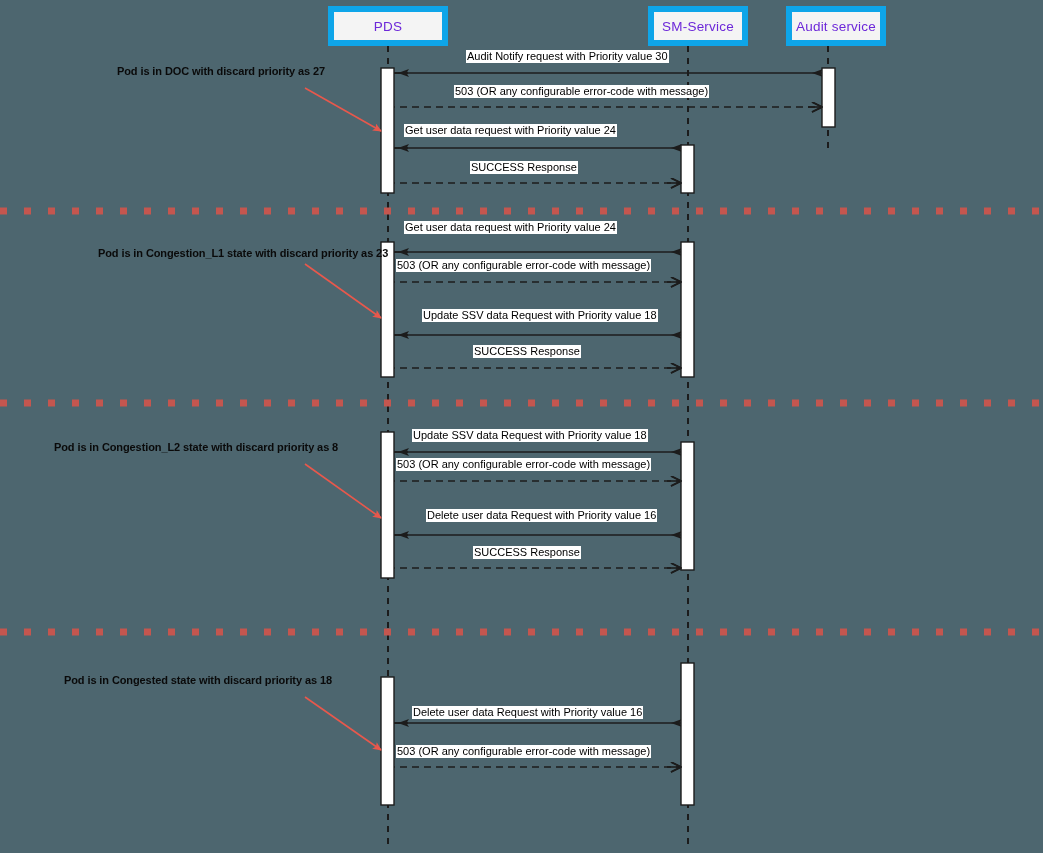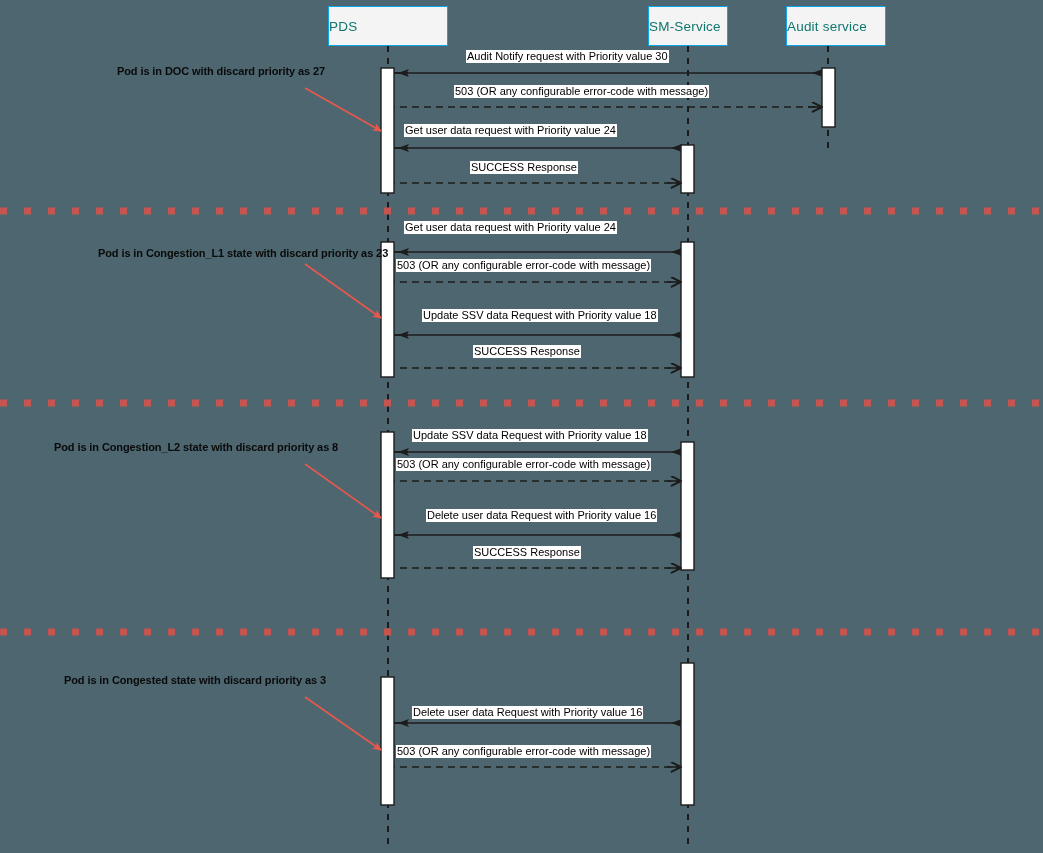--- a/index.html
+++ b/index.html
@@ -9,24 +9,24 @@
     background:#4d666f;
     font-family:"Liberation Sans", sans-serif;
     overflow:hidden;
   }
   #diagram{position:relative;width:1043px;height:853px;}
   svg#canvas{position:absolute;left:0;top:0;width:1043px;height:853px;}
 
   .pbox{
     position:absolute;
     background:#f4f4f4;
-    border:1px solid #0ea5e9;
-    color:#0f766e;
+    border:6px solid #0ea5e9;
+    color:#6d28d9;
     font-size:13.5px;
-    display:flex;align-items:center;justify-content:flex-start;
+    display:flex;align-items:center;justify-content:center;
     box-sizing:border-box;
     letter-spacing:.2px;
   }
   .msglabel{
     position:absolute;
     background:#ffffff;
     color:#000000;
     font-size:11px;
     line-height:13px;
     padding:0px 1px;
@@ -122,21 +122,21 @@
         <line x1="305" y1="264" x2="381" y2="318" stroke="#e8584c" stroke-width="1.6" marker-end="url(#arrowRed)"></line>
         <line x1="305" y1="464" x2="381" y2="518" stroke="#e8584c" stroke-width="1.6" marker-end="url(#arrowRed)"></line>
         <line x1="305" y1="697" x2="381" y2="750" stroke="#e8584c" stroke-width="1.6" marker-end="url(#arrowRed)"></line>
       </g>
   </svg>
 
   <div id="participant-boxes">
       <div class="pbox" style="left: 328px; top: 6px; width: 120px; height: 40px;">
         <span>PDS</span>
       </div>
-      <div class="pbox" style="left: 648px; top: 6px; width: 80px; height: 40px;">
+      <div class="pbox" style="left: 648px; top: 6px; width: 100px; height: 40px;">
         <span>SM-Service</span>
       </div>
       <div class="pbox" style="left: 786px; top: 6px; width: 100px; height: 40px;">
         <span>Audit service</span>
       </div>
     </div>
   <div id="message-labels">
       <div class="msglabel" style="left: 466px; top: 50px;">Audit Notify request with Priority value 30</div>
       <div class="msglabel" style="left: 454px; top: 85px;">503 (OR any configurable error-code with message)</div>
       <div class="msglabel" style="left: 404px; top: 124px;">Get user data request with Priority value 24</div>
@@ -149,16 +149,16 @@
       <div class="msglabel" style="left: 396px; top: 458px;">503 (OR any configurable error-code with message)</div>
       <div class="msglabel" style="left: 426px; top: 509px;">Delete user data Request with Priority value 16</div>
       <div class="msglabel" style="left: 473px; top: 546px;">SUCCESS Response</div>
       <div class="msglabel" style="left: 412px; top: 706px;">Delete user data Request with Priority value 16</div>
       <div class="msglabel" style="left: 396px; top: 745px;">503 (OR any configurable error-code with message)</div>
     </div>
   <div id="annotation-notes">
       <div class="note" style="left: 117px; top: 65px;">Pod is in DOC with discard priority as 27</div>
       <div class="note" style="left: 54px; top: 247px; margin-left: 44px;">Pod is in Congestion_L1 state with discard priority as 23</div>
       <div class="note" style="left: 54px; top: 441px;">Pod is in Congestion_L2 state with discard priority as 8</div>
-      <div class="note" style="left: 64px; top: 674px;">Pod is in Congested state with discard priority as 3</div>
+      <div class="note" style="left: 64px; top: 674px;">Pod is in Congested state with discard priority as 18</div>
     </div>
 
 </div>
 
 </body></html>

